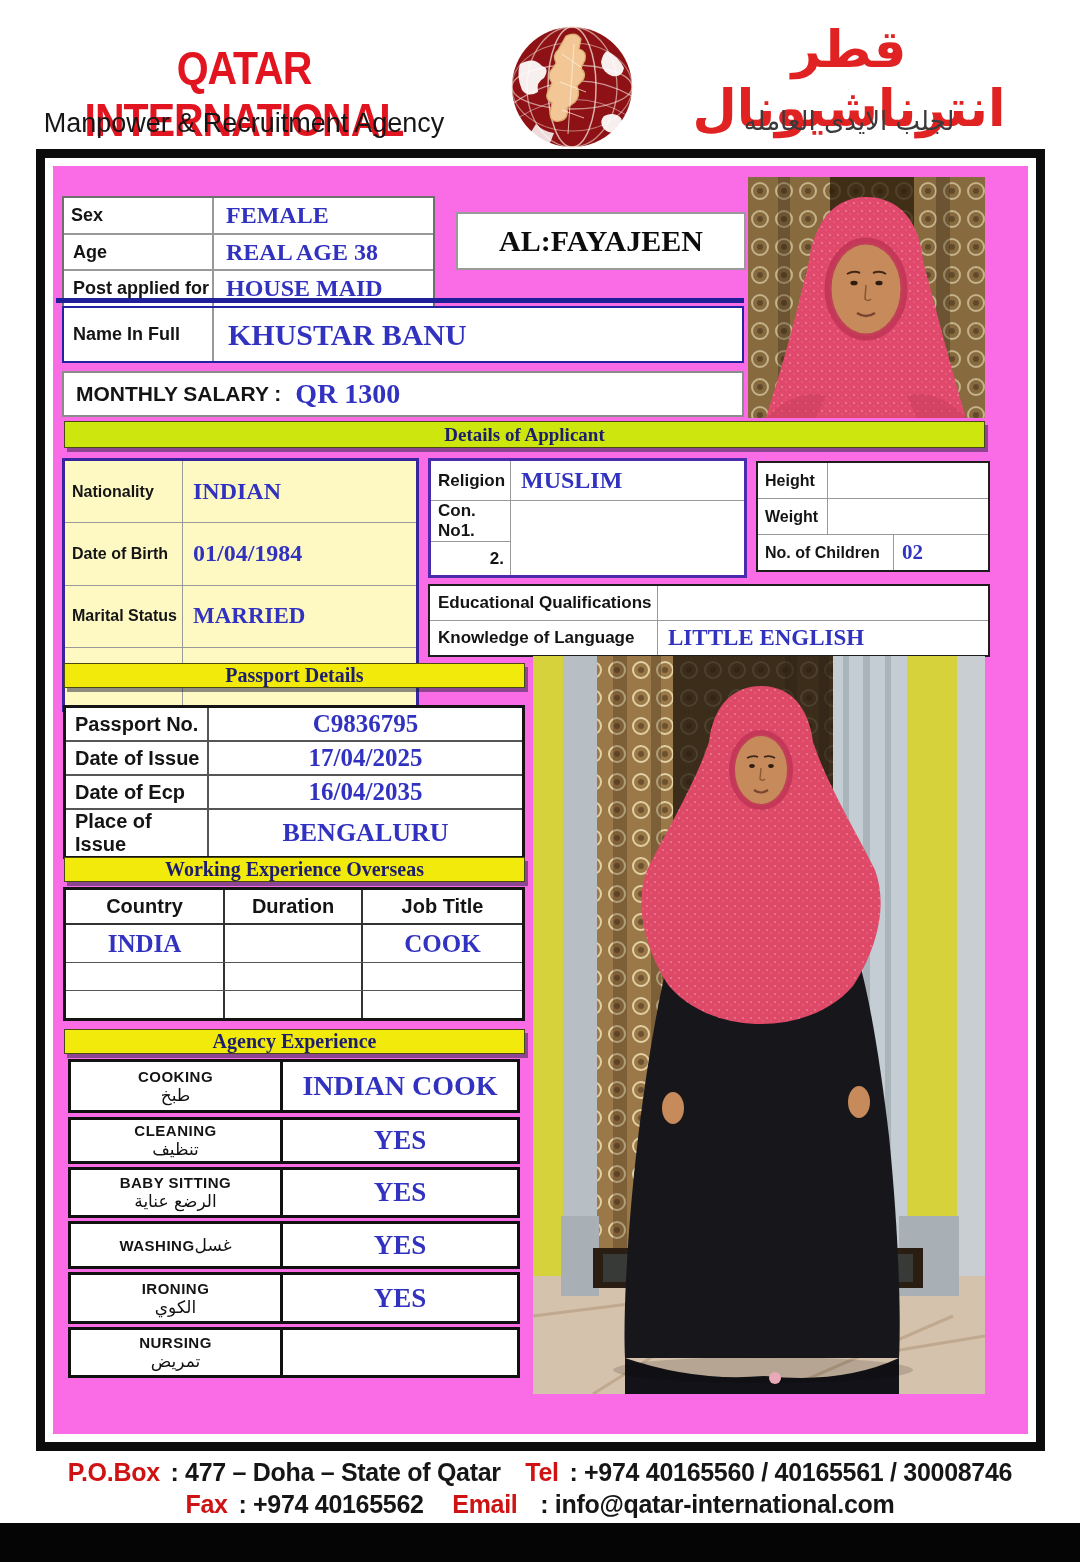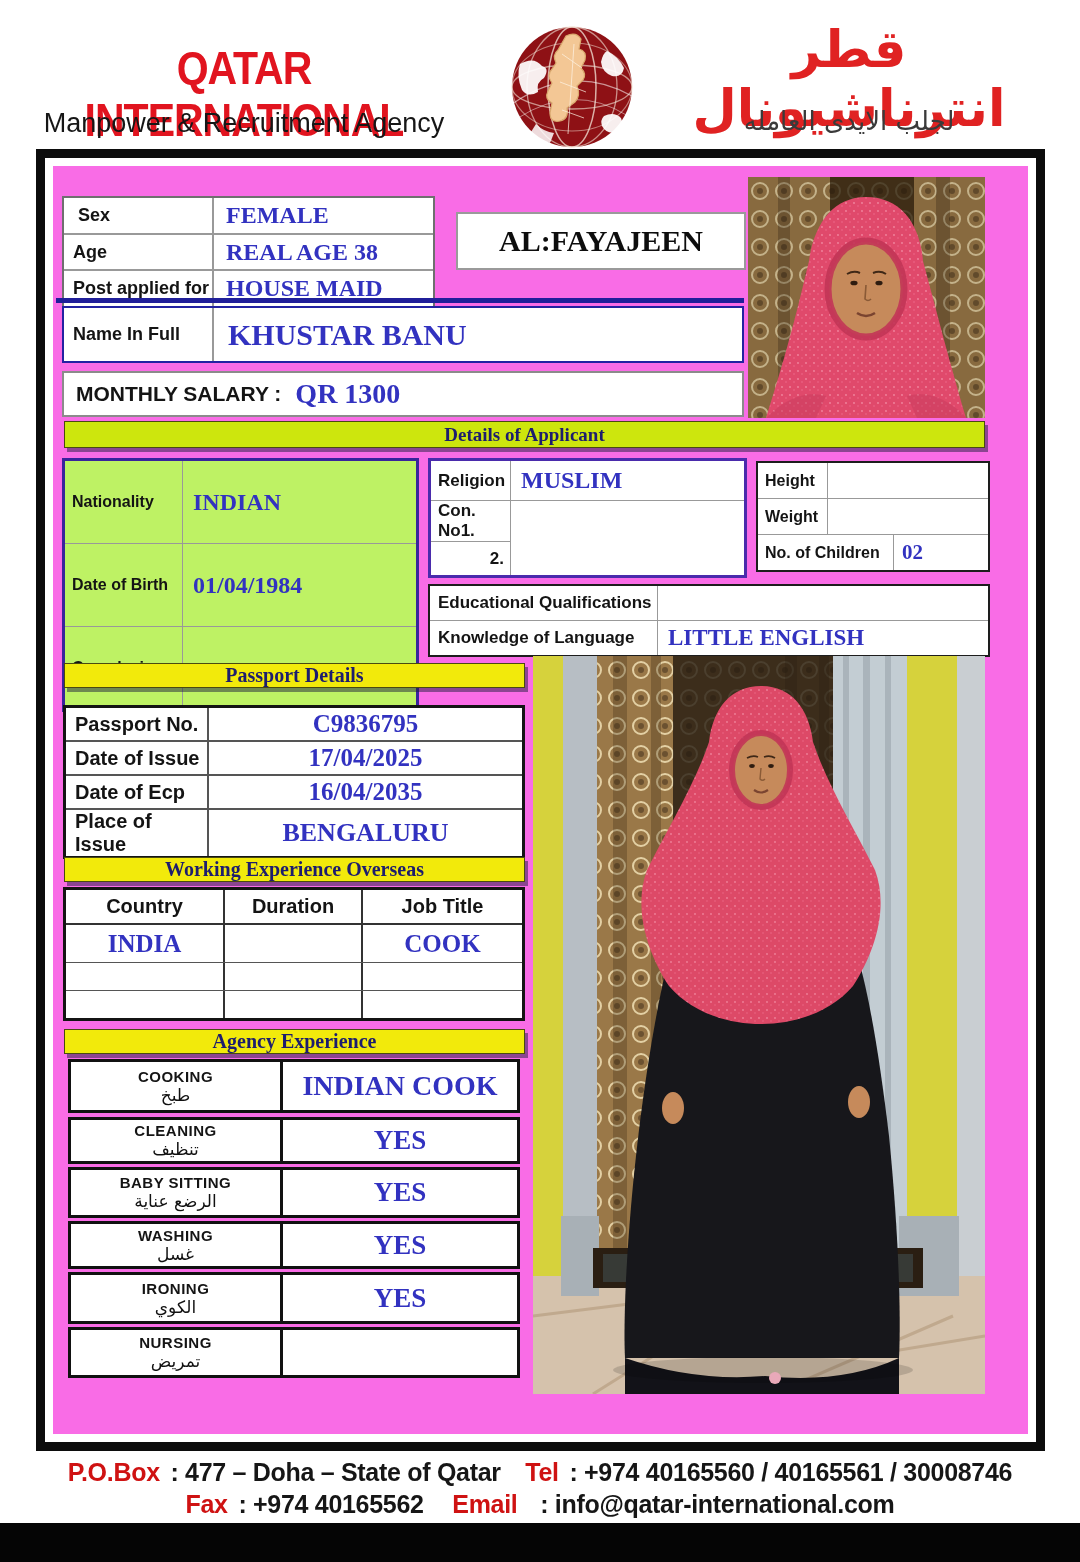--- a/index.html
+++ b/index.html
@@ -41,21 +41,21 @@
 </svg>
 
 <div class="abs ar" style="left:648px;top:20px;width:402px;text-align:center;font-size:51px;font-weight:bold;color:#e02222;">قطر انترناشيونال</div>
 <div class="abs ar" style="left:648px;top:106px;width:402px;text-align:center;font-size:26px;color:#3a3a3a;">لجلب الايدى العامله</div>
 
 <div class="abs" style="left:36px;top:149px;width:1009px;height:1302px;background:#fff;border:9px solid #0c0c0c;"></div>
 <div class="abs" style="left:53px;top:166px;width:975px;height:1268px;background:#f96ce6;"></div>
 
 <div class="abs" style="left:62px;top:196px;width:373px;height:112px;background:#fff;border:2px solid #6f6f6f;display:flex;flex-direction:column;">
   <div class="trow" style="flex:1;border-bottom:2px solid #999;">
-    <div class="cell lbl" style="width:150px;padding-left:14px;font-size:18px;border-right:2px solid #999;">Sex</div>
+    <div class="cell lbl" style="width:150px;padding-left:7px;font-size:18px;border-right:2px solid #999;">Sex</div>
     <div class="cell val" style="flex:1;padding-left:12px;font-size:24px;">FEMALE</div>
   </div>
   <div class="trow" style="flex:1;border-bottom:2px solid #999;">
     <div class="cell lbl" style="width:150px;padding-left:9px;font-size:18px;border-right:2px solid #999;">Age</div>
     <div class="cell val" style="flex:1;padding-left:12px;font-size:24px;">REAL AGE 38</div>
   </div>
   <div class="trow" style="flex:1;">
     <div class="cell lbl" style="width:150px;padding-left:9px;font-size:18px;border-right:2px solid #999;">Post applied for</div>
     <div class="cell val" style="flex:1;padding-left:12px;font-size:24px;">HOUSE MAID</div>
   </div>
@@ -100,28 +100,32 @@
   <ellipse cx="106" cy="106" rx="3.6" ry="2.3" fill="#2e1c10"></ellipse>
   <ellipse cx="131" cy="106" rx="3.6" ry="2.3" fill="#2e1c10"></ellipse>
   <path d="M118,108 l-1,14 q3,3 6,0" stroke="#8a5a36" stroke-width="1.6" fill="none"></path>
   <path d="M109,136 q9,6 18,0" stroke="#7a4430" stroke-width="2.5" fill="none"></path>
   <path d="M18,241 q30,-30 60,-22 l-10,22 z" fill="#c73b5d" opacity=".5"></path>
   <path d="M219,241 q-30,-30 -60,-22 l10,22 z" fill="#c73b5d" opacity=".5"></path>
 </svg>
 
 <div class="abs sec-bar" style="left:64px;top:421px;width:921px;height:27px;background:#cde60d;font-size:19px;">Details of Applicant</div>
 
-<div class="abs" style="left:62px;top:458px;width:357px;height:254px;background:#bef264;border:3px solid #38249c;display:flex;flex-direction:column;">
+<div class="abs" style="left:62px;top:458px;width:357px;height:254px;background:#fef9c3;border:3px solid #38249c;display:flex;flex-direction:column;">
   <div class="trow" style="flex:1;border-bottom:1px solid #999;">
     <div class="cell lbl" style="width:118px;padding-left:7px;font-size:16px;border-right:1px solid #999;">Nationality</div>
     <div class="cell val" style="flex:1;padding-left:10px;font-size:24px;">INDIAN</div>
   </div>
   <div class="trow" style="flex:1;border-bottom:1px solid #999;">
     <div class="cell lbl" style="width:118px;padding-left:7px;font-size:16px;border-right:1px solid #999;">Date of Birth</div>
     <div class="cell val" style="flex:1;padding-left:10px;font-size:24px;">01/04/1984</div>
+  </div>
+  <div class="trow" style="flex:1;border-bottom:1px solid #999;">
+    <div class="cell lbl" style="width:118px;padding-left:7px;font-size:16px;border-right:1px solid #999;">Marital Status</div>
+    <div class="cell val" style="flex:1;padding-left:10px;font-size:23px;">MARRIED</div>
   </div>
   <div class="trow" style="flex:1;">
     <div class="cell lbl" style="width:118px;padding-left:7px;font-size:16px;border-right:1px solid #999;">Complexion</div>
     <div class="cell val" style="flex:1;padding-left:10px;font-size:23px;"></div>
   </div>
 </div>
 
 <div class="abs" style="left:428px;top:458px;width:319px;height:120px;background:#fff;border:3px solid #4a2bac;display:flex;flex-direction:column;">
   <div class="trow" style="height:39px;border-bottom:1px solid #999;">
     <div class="cell lbl" style="width:80px;padding-left:7px;font-size:17px;border-right:1px solid #999;">Religion</div>
@@ -225,21 +229,21 @@
   <div class="cell val" style="flex:1;justify-content:center;font-size:27px;">YES</div>
 </div>
 <div class="abs" style="left:68px;top:1167px;width:452px;height:51px;background:#fff;border:3px solid #111;display:flex;">
   <div style="width:212px;border-right:3px solid #111;display:flex;flex-direction:column;align-items:center;justify-content:center;box-sizing:border-box;">
     <div class="lbl" style="font-size:15px;letter-spacing:.5px;">BABY SITTING</div>
     <div class="ar" style="font-size:17px;color:#111;">الرضع عناية</div>
   </div>
   <div class="cell val" style="flex:1;justify-content:center;font-size:27px;">YES</div>
 </div>
 <div class="abs" style="left:68px;top:1221px;width:452px;height:48px;background:#fff;border:3px solid #111;display:flex;">
-  <div style="width:212px;border-right:3px solid #111;display:flex;flex-direction:column;align-items:center;justify-content:center;box-sizing:border-box;">
+  <div style="width:212px;border-right:3px solid #111;display:flex;align-items:center;justify-content:center;box-sizing:border-box;">
     <div class="lbl" style="font-size:15px;letter-spacing:.5px;">WASHING</div>
     <div class="ar" style="font-size:17px;color:#111;">غسل</div>
   </div>
   <div class="cell val" style="flex:1;justify-content:center;font-size:27px;">YES</div>
 </div>
 <div class="abs" style="left:68px;top:1272px;width:452px;height:52px;background:#fff;border:3px solid #111;display:flex;">
   <div style="width:212px;border-right:3px solid #111;display:flex;flex-direction:column;align-items:center;justify-content:center;box-sizing:border-box;">
     <div class="lbl" style="font-size:15px;letter-spacing:.5px;">IRONING</div>
     <div class="ar" style="font-size:17px;color:#111;">الكوي</div>
   </div>

